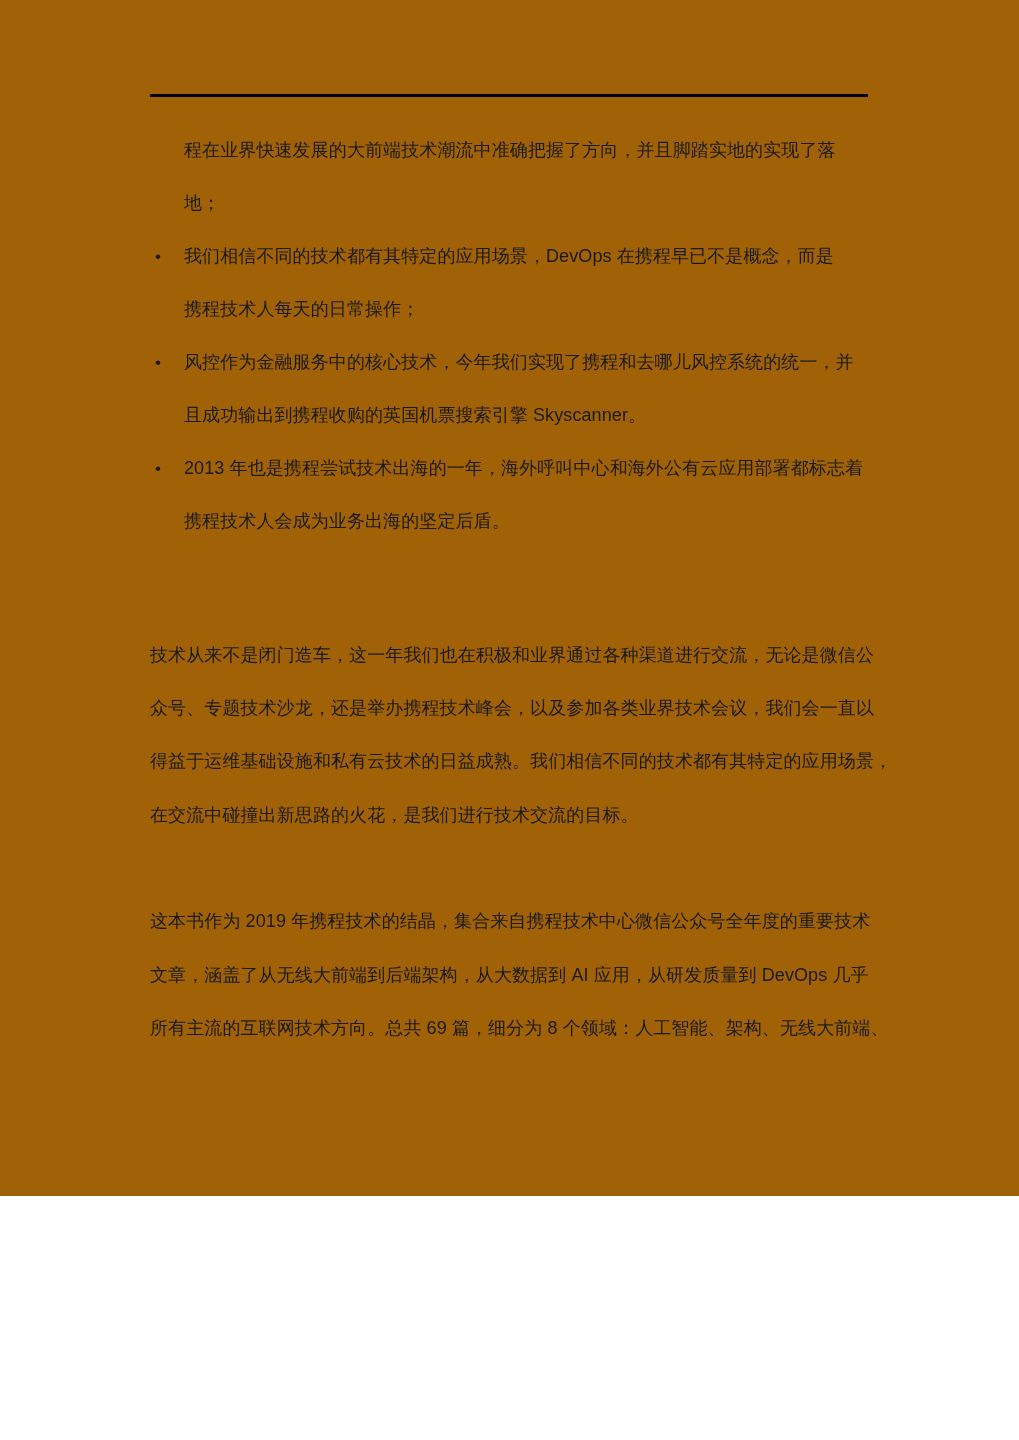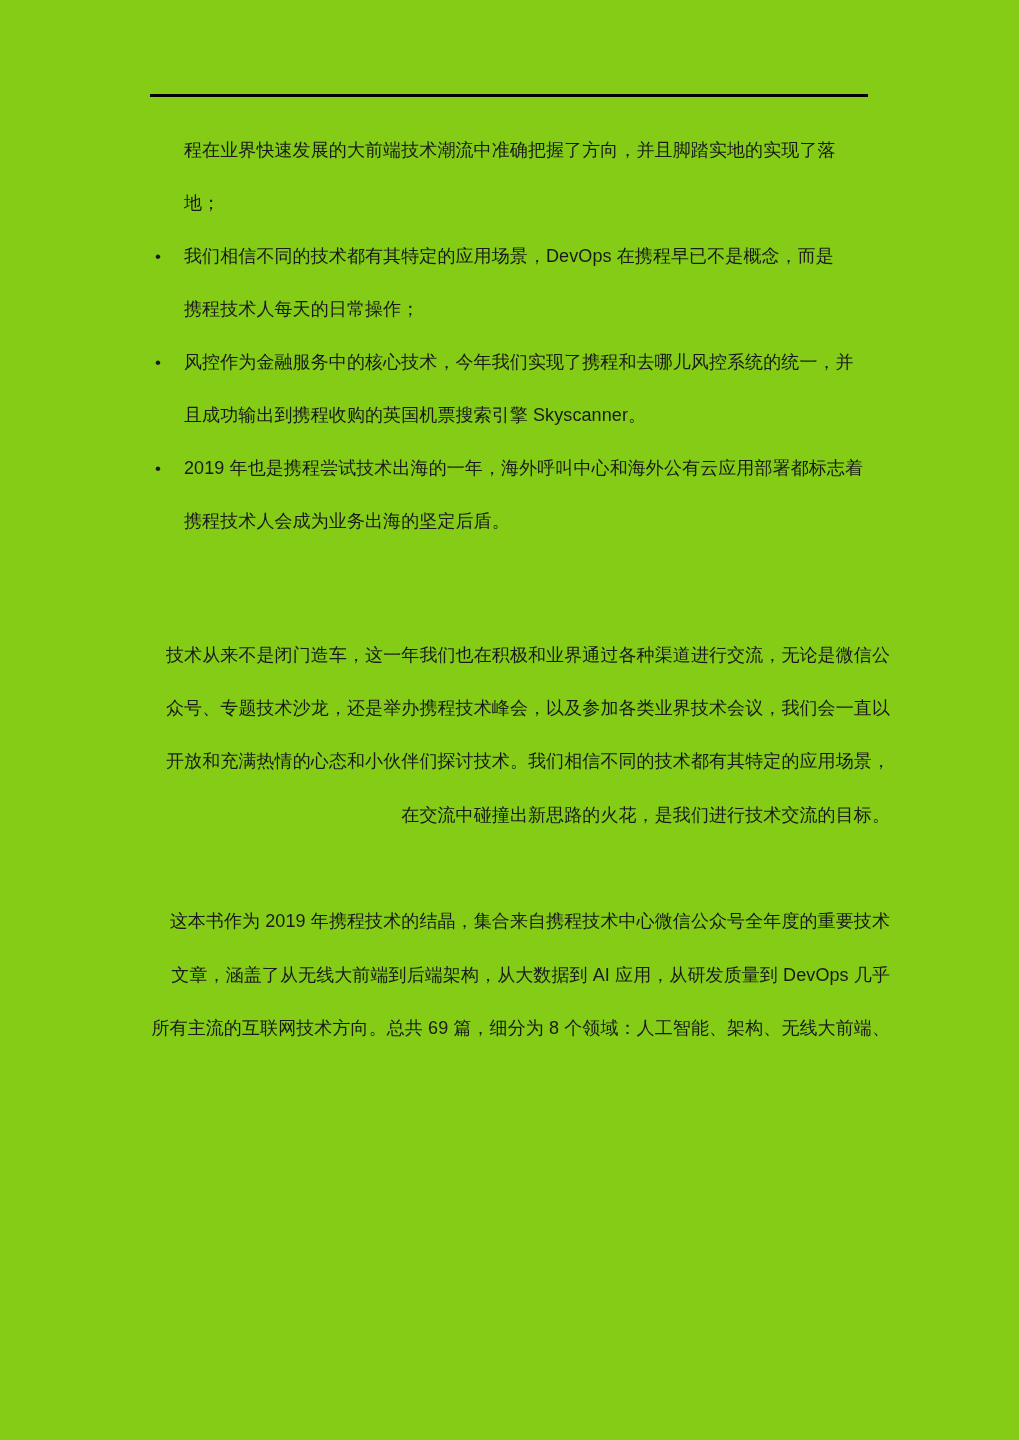--- a/index.html
+++ b/index.html
@@ -3,22 +3,22 @@
 <meta charset="utf-8">
 <style>
   html, body {
     margin: 0;
     padding: 0;
     background: #ffffff;
   }
   .page {
     position: relative;
     width: 1019px;
-    height: 1440px;
-    background: #84cc16;
+    height: 1196px;
+    background: #a16207;
     font-family: "Liberation Sans", sans-serif;
     color: #1a1a1a;
     overflow: hidden;
   }
   .rule {
     position: absolute;
     left: 150px;
     top: 94px;
     width: 718px;
     height: 3px;
@@ -38,21 +38,20 @@
   }
   
   .bl {
     height: 53px;
     line-height: 53px;
   }
   
   .pl {
     height: 53.4px;
     line-height: 53.4px;
-    text-align: right;
   }
   .indent {
     padding-left: 34px;
   }
   .bullet-line {
     position: relative;
     padding-left: 34px;
   }
   .dot {
     position: absolute;
@@ -81,29 +80,29 @@
         <span class="dot">•</span><span>我们相信不同的技术都有其特定的应用场景，DevOps 在携程早已不是概念，而是</span>
       </div>
       <div class="line bl indent">携程技术人每天的日常操作；</div>
 
       <div class="line bl bullet-line">
         <span class="dot">•</span><span>风控作为金融服务中的核心技术，今年我们实现了携程和去哪儿风控系统的统一，并</span>
       </div>
       <div class="line bl indent">且成功输出到携程收购的英国机票搜索引擎 Skyscanner。</div>
 
       <div class="line bl bullet-line">
-        <span class="dot">•</span><span>2019 年也是携程尝试技术出海的一年，海外呼叫中心和海外公有云应用部署都标志着</span>
+        <span class="dot">•</span><span>2013 年也是携程尝试技术出海的一年，海外呼叫中心和海外公有云应用部署都标志着</span>
       </div>
       <div class="line bl indent">携程技术人会成为业务出海的坚定后盾。</div>
     </div>
 
     <div class="para para-first">
       <div class="line pl">技术从来不是闭门造车，这一年我们也在积极和业界通过各种渠道进行交流，无论是微信公</div>
       <div class="line pl">众号、专题技术沙龙，还是举办携程技术峰会，以及参加各类业界技术会议，我们会一直以</div>
-      <div class="line pl">开放和充满热情的心态和小伙伴们探讨技术。我们相信不同的技术都有其特定的应用场景，</div>
+      <div class="line pl">得益于运维基础设施和私有云技术的日益成熟。我们相信不同的技术都有其特定的应用场景，</div>
       <div class="line pl">在交流中碰撞出新思路的火花，是我们进行技术交流的目标。</div>
     </div>
 
 
     <div class="para para-next">
       <div class="line pl">这本书作为 2019 年携程技术的结晶，集合来自携程技术中心微信公众号全年度的重要技术</div>
       <div class="line pl">文章，涵盖了从无线大前端到后端架构，从大数据到 AI 应用，从研发质量到 DevOps 几乎</div>
       <div class="line pl">所有主流的互联网技术方向。总共 69 篇，细分为 8 个领域：人工智能、架构、无线大前端、</div>
     </div>
 

